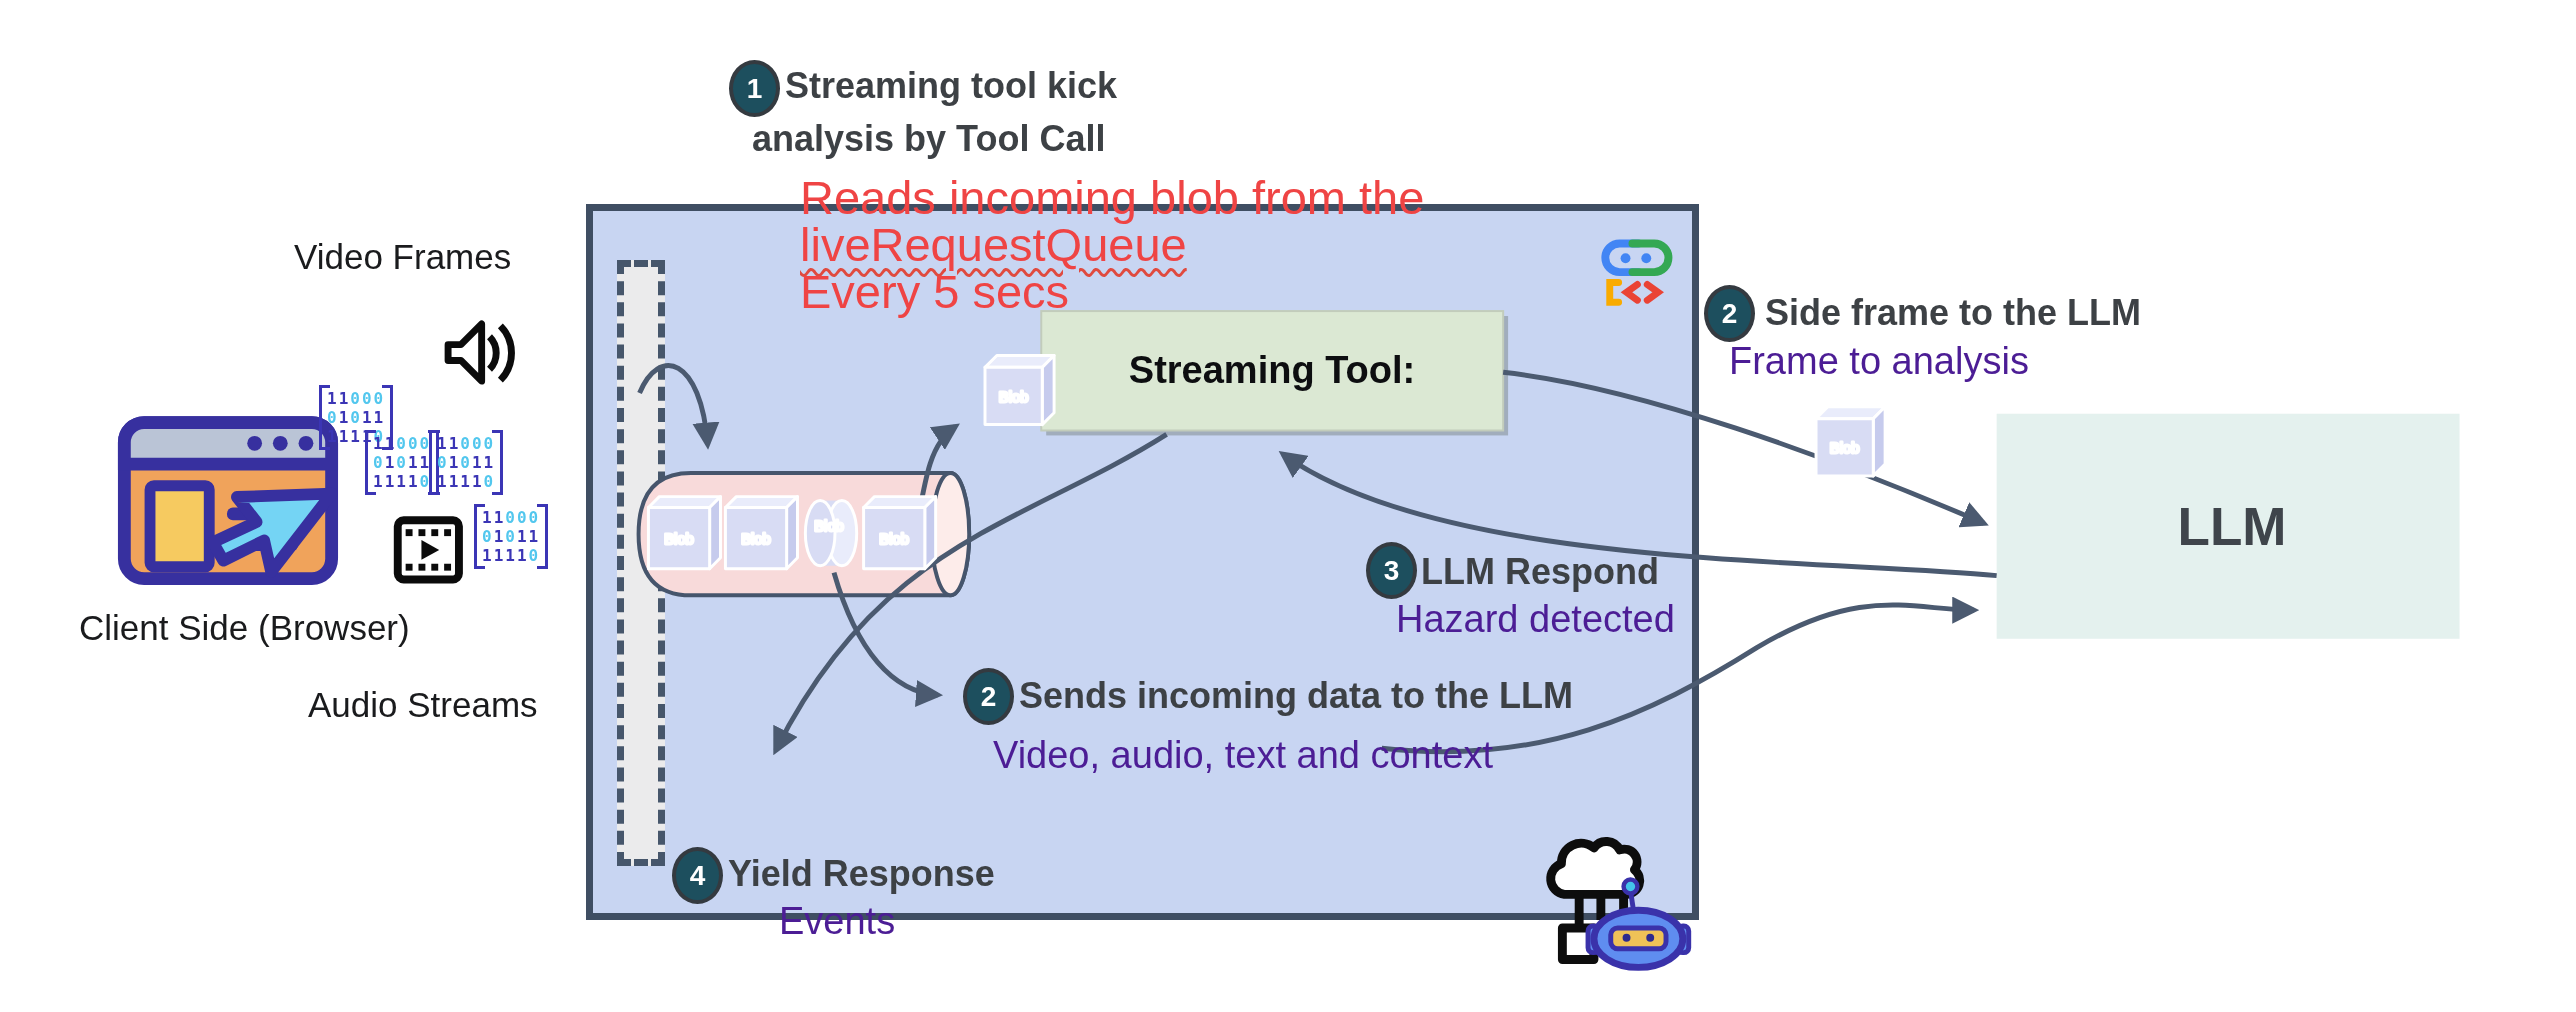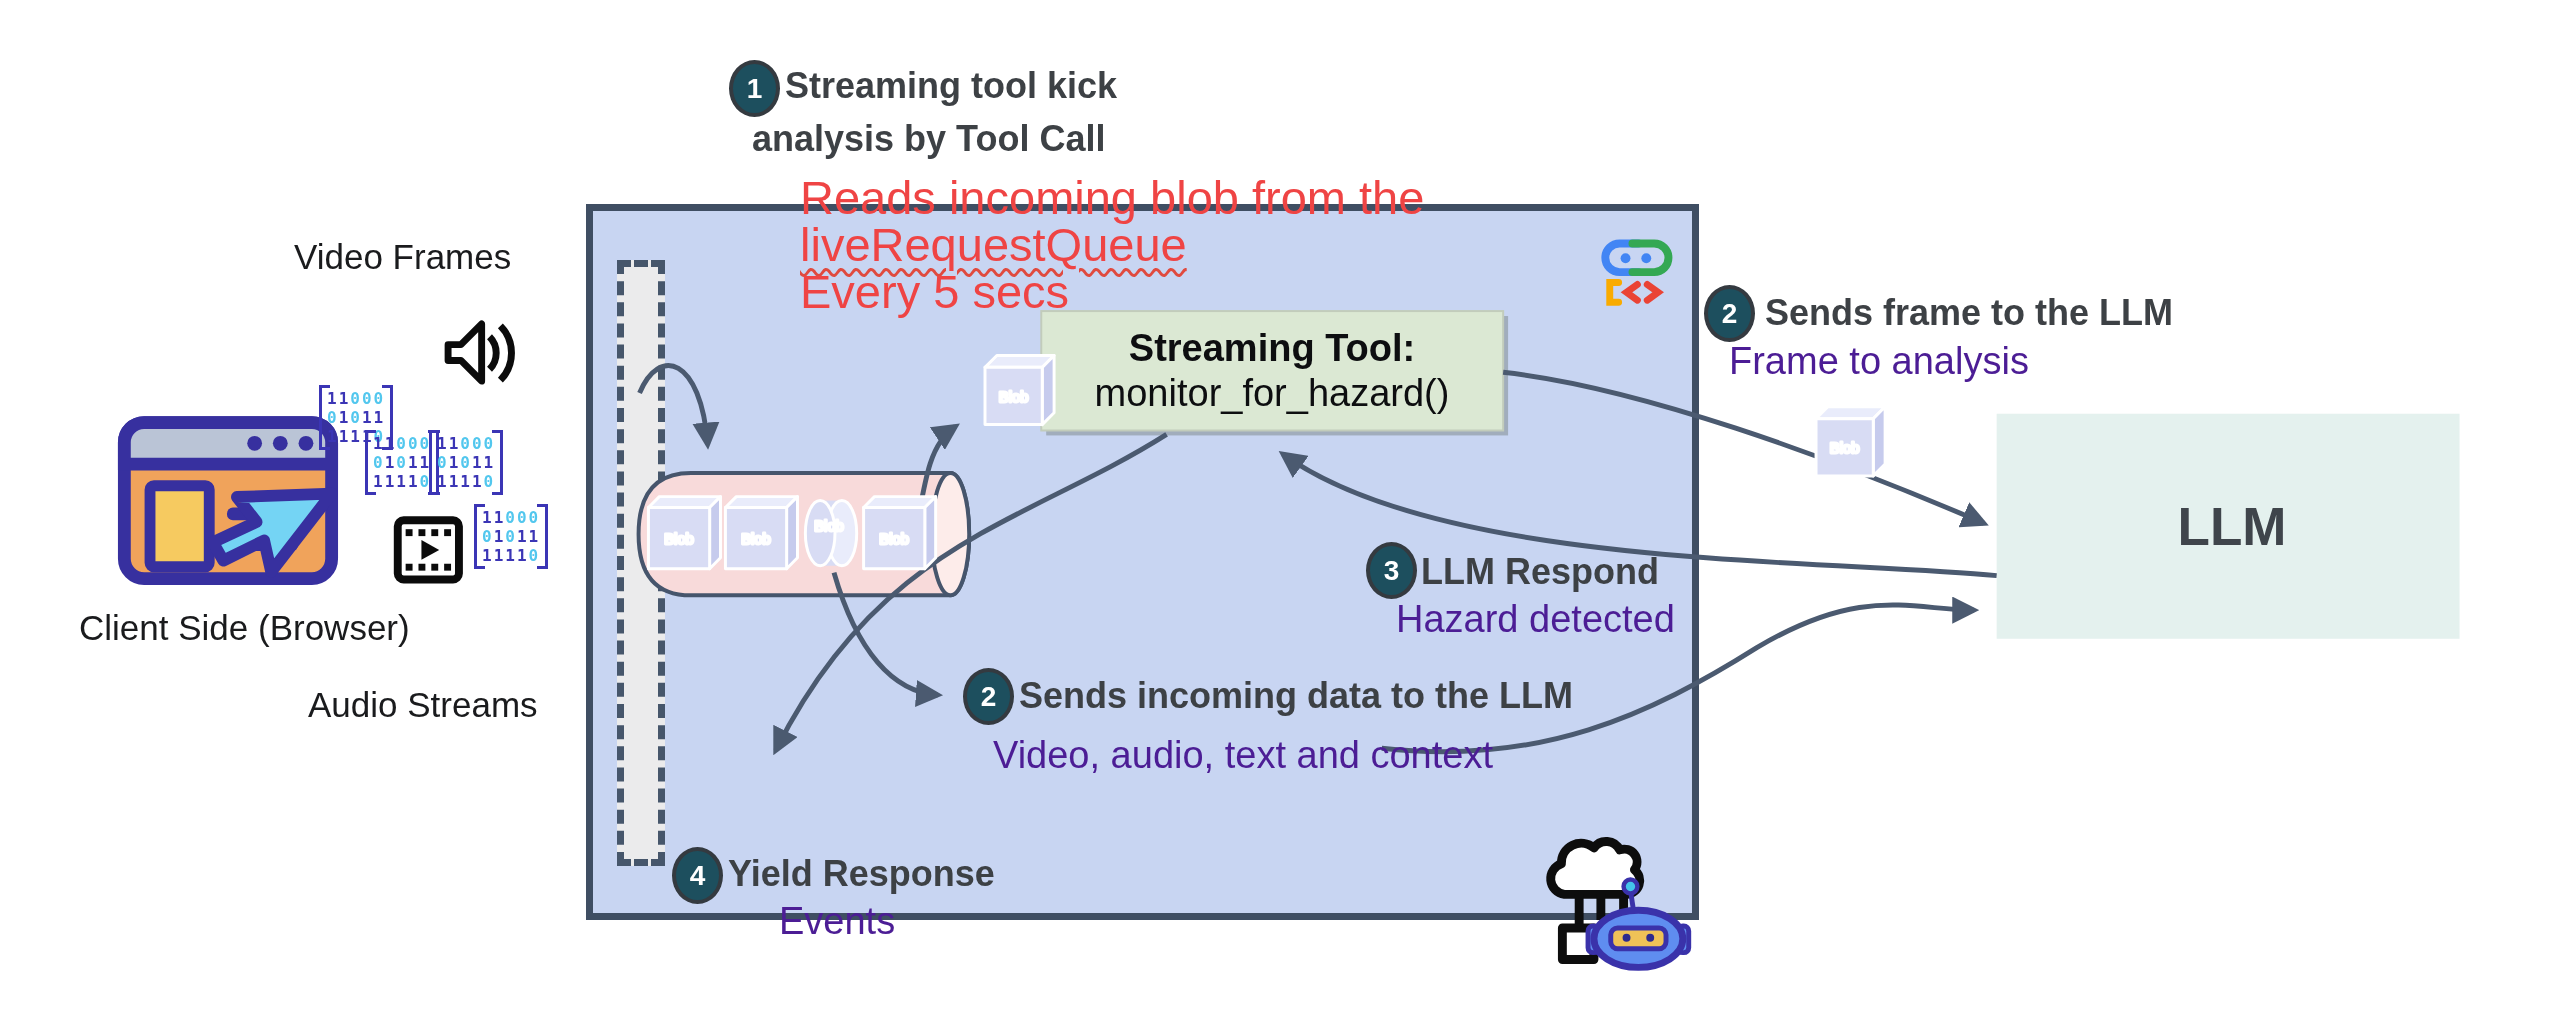--- a/index.html
+++ b/index.html
@@ -180,21 +180,21 @@
   <div class="badge" style="left:729px;top:60px;">1</div>
   <div class="abs title" style="left:785px;top:65px;">Streaming tool kick</div>
   <div class="abs title" style="left:752px;top:118px;">analysis by Tool Call</div>
   <div class="abs body40" style="left:752px;top:170px;">Reads incoming blob from the</div>
   <div class="abs body40" style="left:752px;top:217px;">
     <span class="code-underline">liveRequestQueue</span>
   </div>
   <div class="abs body40" style="left:752px;top:264px;">Every 5 secs</div>
 
   <div class="badge" style="left:1704px;top:285px;">2</div>
-  <div class="abs title" style="left:1765px;top:292px;">Sends frame to the LLM</div>
+  <div class="abs title" style="left:1765px;top:292px;">Side frame to the LLM</div>
   <div class="abs sub" style="left:1729px;top:340px;">Frame to analysis</div>
 
   <div class="badge" style="left:1366px;top:542px;">3</div>
   <div class="abs title" style="left:1421px;top:551px;">LLM Respond</div>
   <div class="abs sub" style="left:1396px;top:598px;">Hazard detected</div>
 
   <div class="badge" style="left:963px;top:668px;">2</div>
   <div class="abs title" style="left:1019px;top:675px;">Sends incoming data to the LLM</div>
   <div class="abs sub" style="left:993px;top:734px;">Video, audio, text and context</div>
 
@@ -222,19 +222,18 @@
       <div><span class="d1">1</span><span class="d1">1</span><span class="d1">1</span><span class="d1">1</span><span class="d0">0</span></div>
     </div>
   <div class="bin" style="left:478px;top:506px;">
       <div><span class="d1">1</span><span class="d1">1</span><span class="d0">0</span><span class="d0">0</span><span class="d0">0</span></div>
       <div><span class="d0">0</span><span class="d1">1</span><span class="d0">0</span><span class="d1">1</span><span class="d1">1</span></div>
       <div><span class="d1">1</span><span class="d1">1</span><span class="d1">1</span><span class="d1">1</span><span class="d0">0</span></div>
     </div>
 
   <div class="tool-text">
     <div class="tool-title">Streaming Tool:</div>
-    <div class="tool-fn">monitor_for_hazard()</div>
   </div>
 
   <div class="llm-text">LLM</div>
 
 </div>
 
 
 </body></html>

